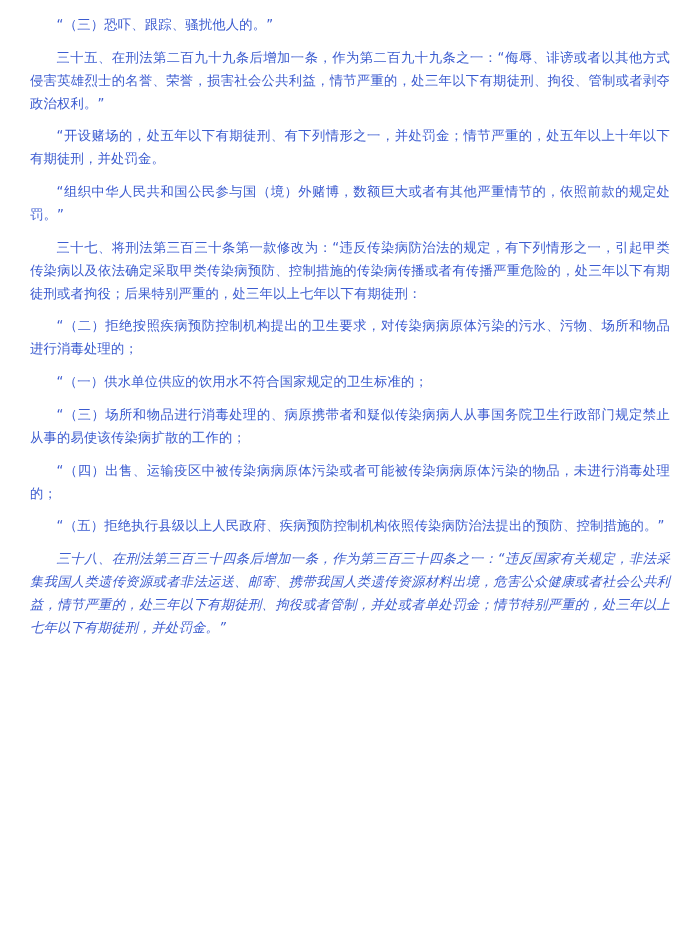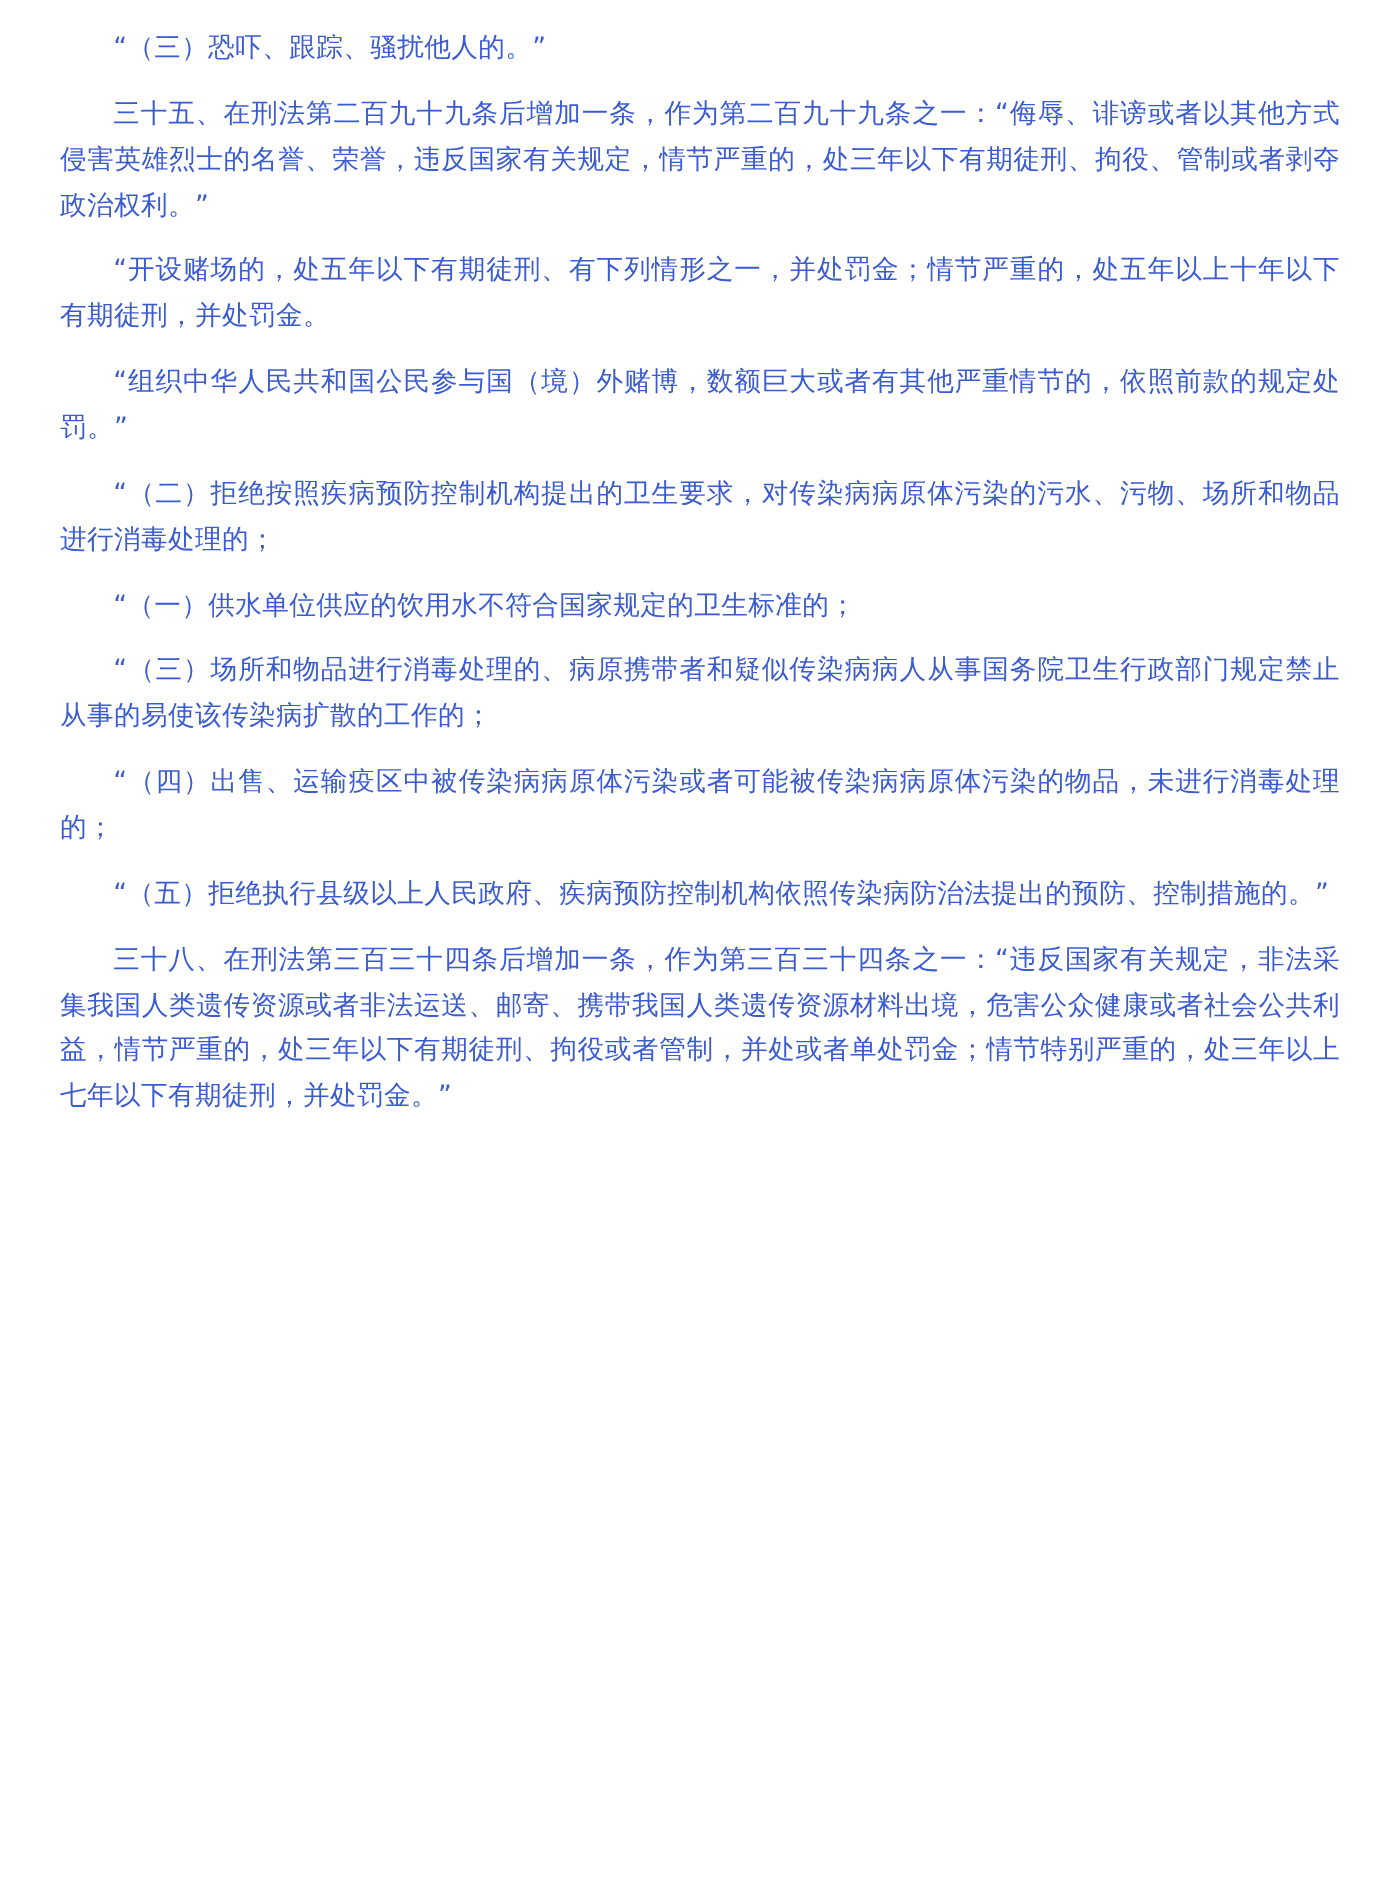--- a/index.html
+++ b/index.html
@@ -25,29 +25,31 @@
     font-size: 13.3px;
     line-height: 1.72;
     text-align: justify;
     text-justify: inter-ideograph;
     margin: 0 0 10px 0;
     text-indent: 2em;
     letter-spacing: 0.2px;
   }
   .para:last-child {
     margin-bottom: 16px;
+    font-style: italic;
   }
 </style>
 </head>
 <body>
 
 <div class="page">
   <p class="para">“（三）恐吓、跟踪、骚扰他人的。”</p>
-  <p class="para">三十五、在刑法第二百九十九条后增加一条，作为第二百九十九条之一：“侮辱、诽谤或者以其他方式侵害英雄烈士的名誉、荣誉，违反国家有关规定，情节严重的，处三年以下有期徒刑、拘役、管制或者剥夺政治权利。”</p>
+  <p class="para">三十五、在刑法第二百九十九条后增加一条，作为第二百九十九条之一：“侮辱、诽谤或者以其他方式侵害英雄烈士的名誉、荣誉，损害社会公共利益，情节严重的，处三年以下有期徒刑、拘役、管制或者剥夺政治权利。”</p>
   <p class="para">“开设赌场的，处五年以下有期徒刑、有下列情形之一，并处罚金；情节严重的，处五年以上十年以下有期徒刑，并处罚金。</p>
   <p class="para">“组织中华人民共和国公民参与国（境）外赌博，数额巨大或者有其他严重情节的，依照前款的规定处罚。”</p>
+  <p class="para">三十七、将刑法第三百三十条第一款修改为：“违反传染病防治法的规定，有下列情形之一，引起甲类传染病以及依法确定采取甲类传染病预防、控制措施的传染病传播或者有传播严重危险的，处三年以下有期徒刑或者拘役；后果特别严重的，处三年以上七年以下有期徒刑：</p>
   <p class="para">“（二）拒绝按照疾病预防控制机构提出的卫生要求，对传染病病原体污染的污水、污物、场所和物品进行消毒处理的；</p>
   <p class="para">“（一）供水单位供应的饮用水不符合国家规定的卫生标准的；</p>
   <p class="para">“（三）场所和物品进行消毒处理的、病原携带者和疑似传染病病人从事国务院卫生行政部门规定禁止从事的易使该传染病扩散的工作的；</p>
   <p class="para">“（四）出售、运输疫区中被传染病病原体污染或者可能被传染病病原体污染的物品，未进行消毒处理的；</p>
   <p class="para">“（五）拒绝执行县级以上人民政府、疾病预防控制机构依照传染病防治法提出的预防、控制措施的。”</p>
   <p class="para">三十八、在刑法第三百三十四条后增加一条，作为第三百三十四条之一：“违反国家有关规定，非法采集我国人类遗传资源或者非法运送、邮寄、携带我国人类遗传资源材料出境，危害公众健康或者社会公共利益，情节严重的，处三年以下有期徒刑、拘役或者管制，并处或者单处罚金；情节特别严重的，处三年以上七年以下有期徒刑，并处罚金。”</p>
 </div>
 
 </body></html>

